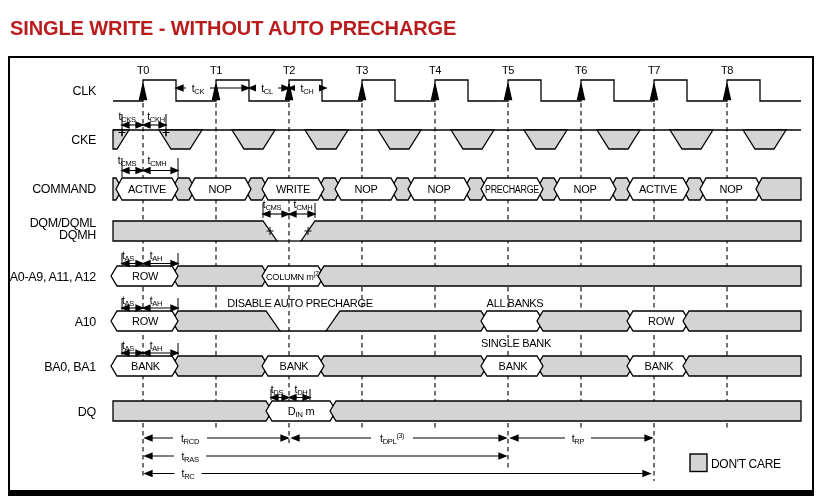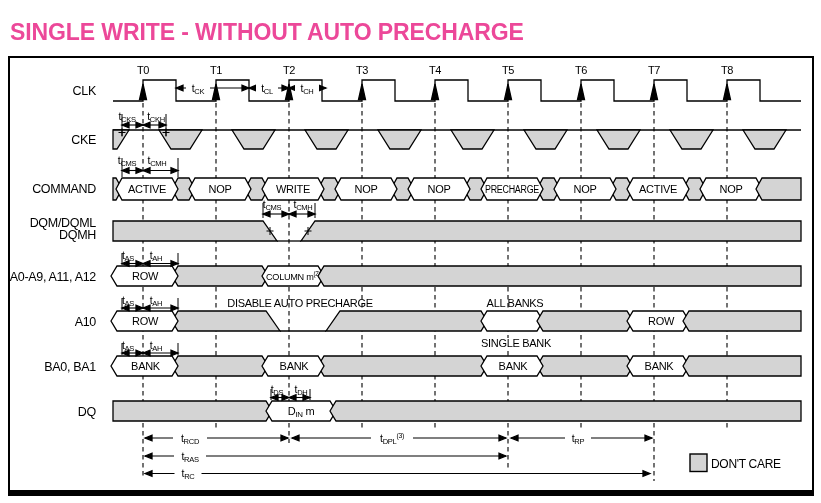--- a/index.html
+++ b/index.html
@@ -1,22 +1,22 @@
 <!DOCTYPE html>
 <html><head>
 <meta charset="utf-8">
 <style>
   html,body{margin:0;padding:0;}
   body{
     position:relative;width:821px;height:503px;background:#ffffff;
     font-family:"Liberation Sans",sans-serif;overflow:hidden;
   }
   .title{
-    position:absolute;left:10px;top:4px;font-size:23px;font-weight:bold;
-    letter-spacing:-0.1px;color:#ec4899;white-space:nowrap;
+    position:absolute;left:10px;top:4px;font-size:20px;font-weight:bold;
+    letter-spacing:-0.1px;color:#b91c1c;white-space:nowrap;
   }
   svg{position:absolute;left:0;top:0;}
   text{fill:#000;}
 </style>
 </head>
 <body>
 
 <h1 class="title">SINGLE WRITE - WITHOUT AUTO PRECHARGE</h1>
 
 <svg id="diagram" width="821" height="503" viewBox="0 0 821 503">

